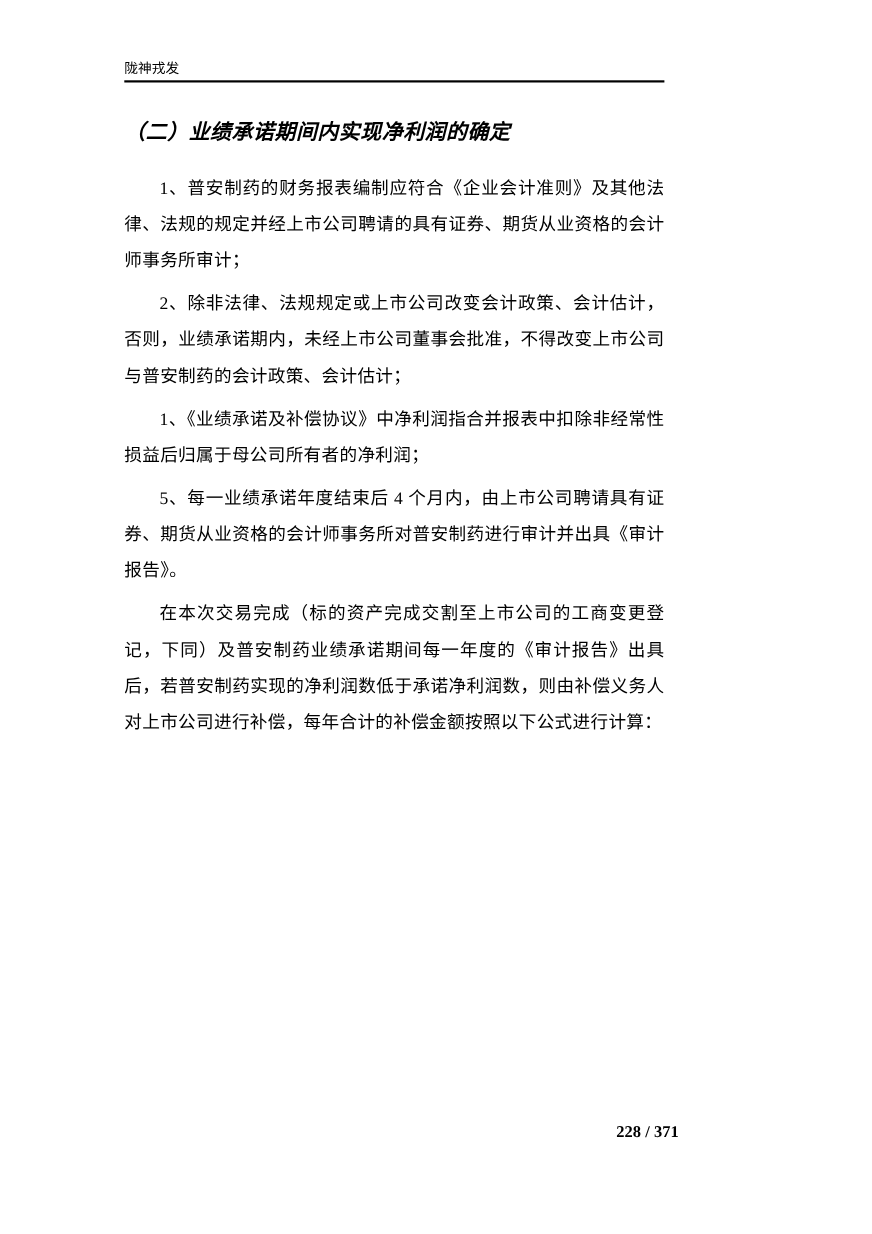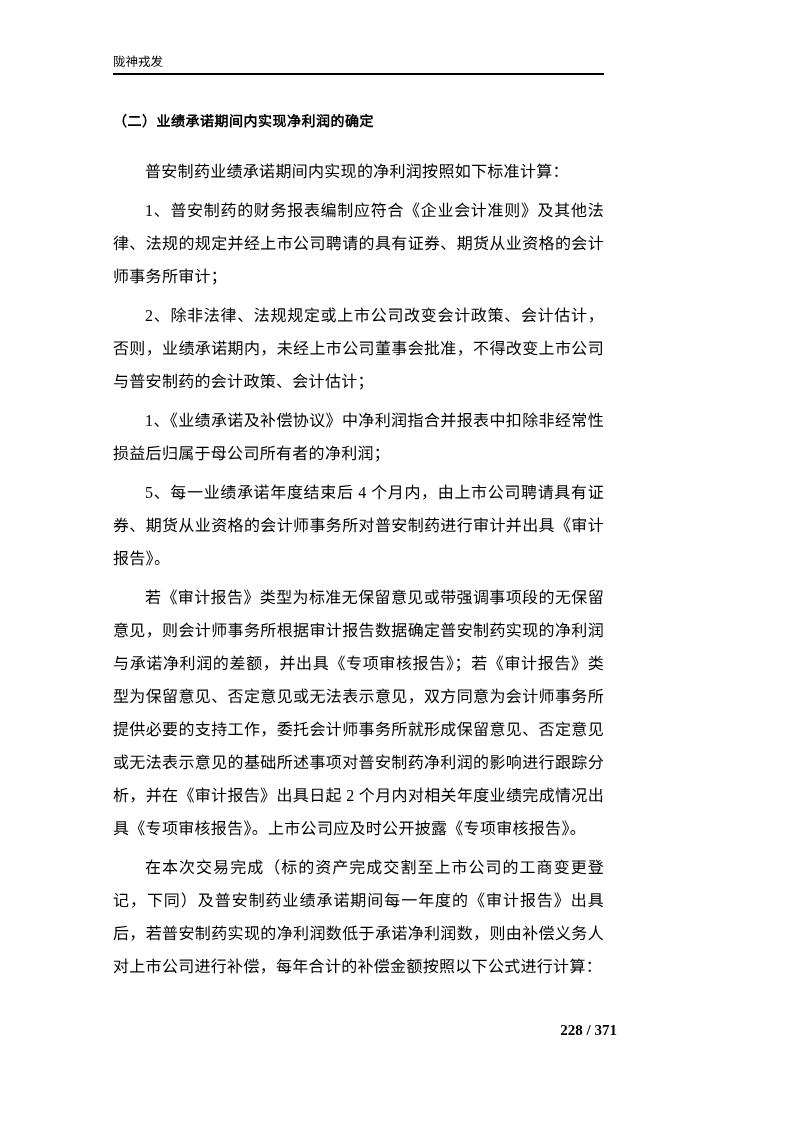--- a/index.html
+++ b/index.html
@@ -31,24 +31,25 @@
     padding-bottom: 4px;
     border-bottom: 2px solid #000000;
   }
   .page-header .hdr-left,
   .page-header .hdr-right {
     white-space: nowrap;
   }
   .doc-heading {
     font-family: "Liberation Sans", "DejaVu Sans", sans-serif;
     font-weight: bold;
-    font-size: 14px;
+    font-size: 19px;
     line-height: 26px;
     margin: 33px 0 21px 0;
     letter-spacing: 0.5px;
+    font-style: italic;
   }
   .doc-heading.second {
     margin-top: 13px;
   }
   p.body-para {
     font-size: 16px;
     line-height: 33px;
     margin: 0 0 6px 0;
     text-indent: 2em;
     text-align: justify;
@@ -68,31 +69,29 @@
 <body>
 
 <div class="page">
 
   <div class="page-header">
     <span class="hdr-left">陇神戎发</span>
   </div>
 
   <h2 class="doc-heading">（二）业绩承诺期间内实现净利润的确定</h2>
 
-  <p class="body-para">普安制药业绩承诺期间内实现的净利润按照如下标准计算：</p>
 
   <p class="body-para">1、普安制药的财务报表编制应符合《企业会计准则》及其他法律、法规的规定并经上市公司聘请的具有证券、期货从业资格的会计师事务所审计；</p>
 
   <p class="body-para">2、除非法律、法规规定或上市公司改变会计政策、会计估计，否则，业绩承诺期内，未经上市公司董事会批准，不得改变上市公司与普安制药的会计政策、会计估计；</p>
 
   <p class="body-para">1、《业绩承诺及补偿协议》中净利润指合并报表中扣除非经常性损益后归属于母公司所有者的净利润；</p>
 
 
   <p class="body-para">5、每一业绩承诺年度结束后 4 个月内，由上市公司聘请具有证券、期货从业资格的会计师事务所对普安制药进行审计并出具《审计报告》。</p>
 
-  <p class="body-para">若《审计报告》类型为标准无保留意见或带强调事项段的无保留意见，则会计师事务所根据审计报告数据确定普安制药实现的净利润与承诺净利润的差额，并出具《专项审核报告》；若《审计报告》类型为保留意见、否定意见或无法表示意见，双方同意为会计师事务所提供必要的支持工作，委托会计师事务所就形成保留意见、否定意见或无法表示意见的基础所述事项对普安制药净利润的影响进行跟踪分析，并在《审计报告》出具日起 2 个月内对相关年度业绩完成情况出具《专项审核报告》。上市公司应及时公开披露《专项审核报告》。</p>
 
 
   <p class="body-para">在本次交易完成（标的资产完成交割至上市公司的工商变更登记，下同）及普安制药业绩承诺期间每一年度的《审计报告》出具后，若普安制药实现的净利润数低于承诺净利润数，则由补偿义务人对上市公司进行补偿，每年合计的补偿金额按照以下公式进行计算：</p>
 
   <div class="page-footer">228 / 371</div>
 
 </div>
 
 </body></html>

